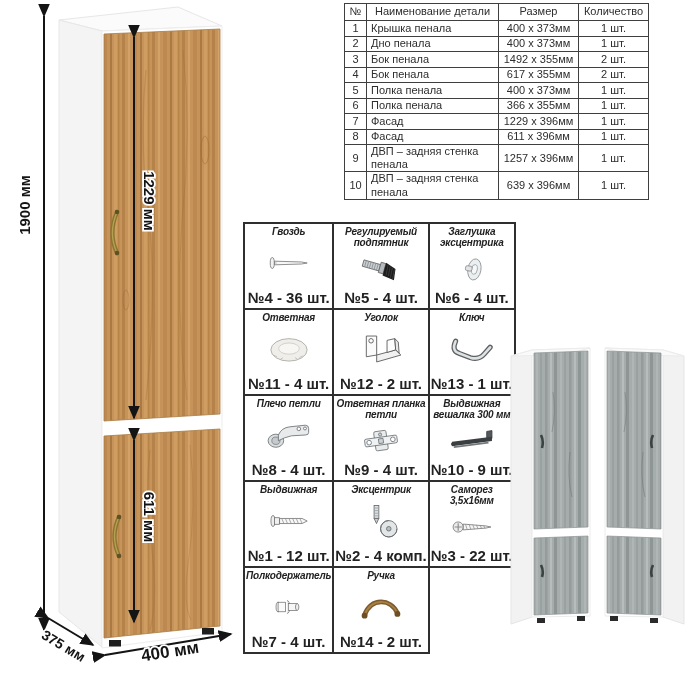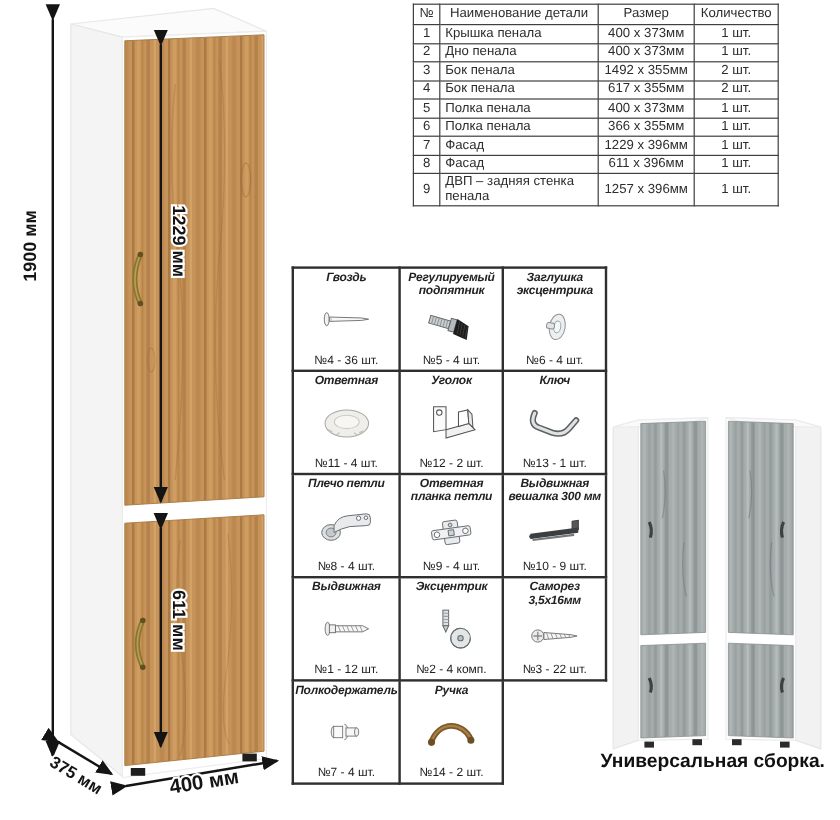--- a/index.html
+++ b/index.html
@@ -21,21 +21,21 @@
   
   table.hw {
     position:absolute; left:243px; top:222px;
     border-collapse:collapse; table-layout:fixed;
   }
   .hw td { width:82px; height:81px; border:2px solid #2f2f2f; padding:2px 1px 1px 1px; vertical-align:top; background:#fff; }
   .hw td.empty { border:none; background:transparent; }
   .hw .cell { display:flex; flex-direction:column; align-items:center; justify-content:space-between; height:100%; text-align:center; overflow:hidden; }
   .hw-title { font-weight:bold; font-size:10px; line-height:1.12; letter-spacing:-0.2px; color:#222;font-style:italic; }
   .hw-icon  { flex:1; display:flex; align-items:center; justify-content:center; }
-  .hw-count { font-weight:normal; font-size:10px; color:#222; padding-bottom:1px; white-space:nowrap; }
+  .hw-count { font-weight:bold; font-size:15px; color:#222; padding-bottom:1px; white-space:nowrap; }
   
   svg.cab  { position:absolute; left:0; top:0; }
   svg.vars { position:absolute; left:495px; top:332px; }
   .caption {
     position:absolute; left:488px; top:626px; width:212px;
     text-align:center; font-weight:bold; font-size:16px; color:#111;
   }
   .dim-label { font-weight:bold; fill:#141414; paint-order:stroke; stroke:#ffffff; stroke-width:3.5px; }
 </style>
 </head>
@@ -170,20 +170,26 @@
           <td class="n">Фасад</td>
           <td class="c">611 х 396мм</td>
           <td class="c">1 шт.</td>
         </tr>
     <tr>
           <td class="c">9</td>
           <td class="n">ДВП – задняя стенка пенала</td>
           <td class="c">1257 х 396мм</td>
           <td class="c">1 шт.</td>
         </tr>
+    <tr>
+          <td class="c">10</td>
+          <td class="n">ДВП – задняя стенка пенала</td>
+          <td class="c">639 х 396мм</td>
+          <td class="c">1 шт.</td>
+        </tr>
   </tbody>
     </table>
 
   <table class="hw">
     <tbody>
         <tr>
       <td>
             <div class="cell">
         <div class="hw-title">Гвоздь</div>
         <div class="hw-icon">
@@ -431,15 +437,14 @@
       <polygon points="110,16 168,18 189,24 135,23" fill="#fafafa" stroke="#ececec"></polygon>
       <polygon points="112,19 166,21 166,197 112,195" fill="url(#gwood)" stroke="#8d9494" stroke-width="0.7"></polygon>
       <polygon points="112,204 166,206 166,283 112,281" fill="url(#gwood)" stroke="#8d9494" stroke-width="0.7"></polygon>
       <path d="M130,60 q3,20 -1,40 M148,120 q-3,25 2,45" stroke="#6d7475" fill="none" opacity="0.5"></path>
       <path d="M158,103 q-3,6 -1,13 M158,233 q-3,6 -1,12" stroke="#3c4142" stroke-width="2.6" fill="none"></path>
       <rect x="115" y="284" width="8" height="5" fill="#2b2b2b"></rect>
       <rect x="155" y="286" width="8" height="5" fill="#2b2b2b"></rect>
     </g>
   </svg>
 
-  <div class="caption">Универсальная сборка.</div>
 
 </div>
 
 </body></html>

